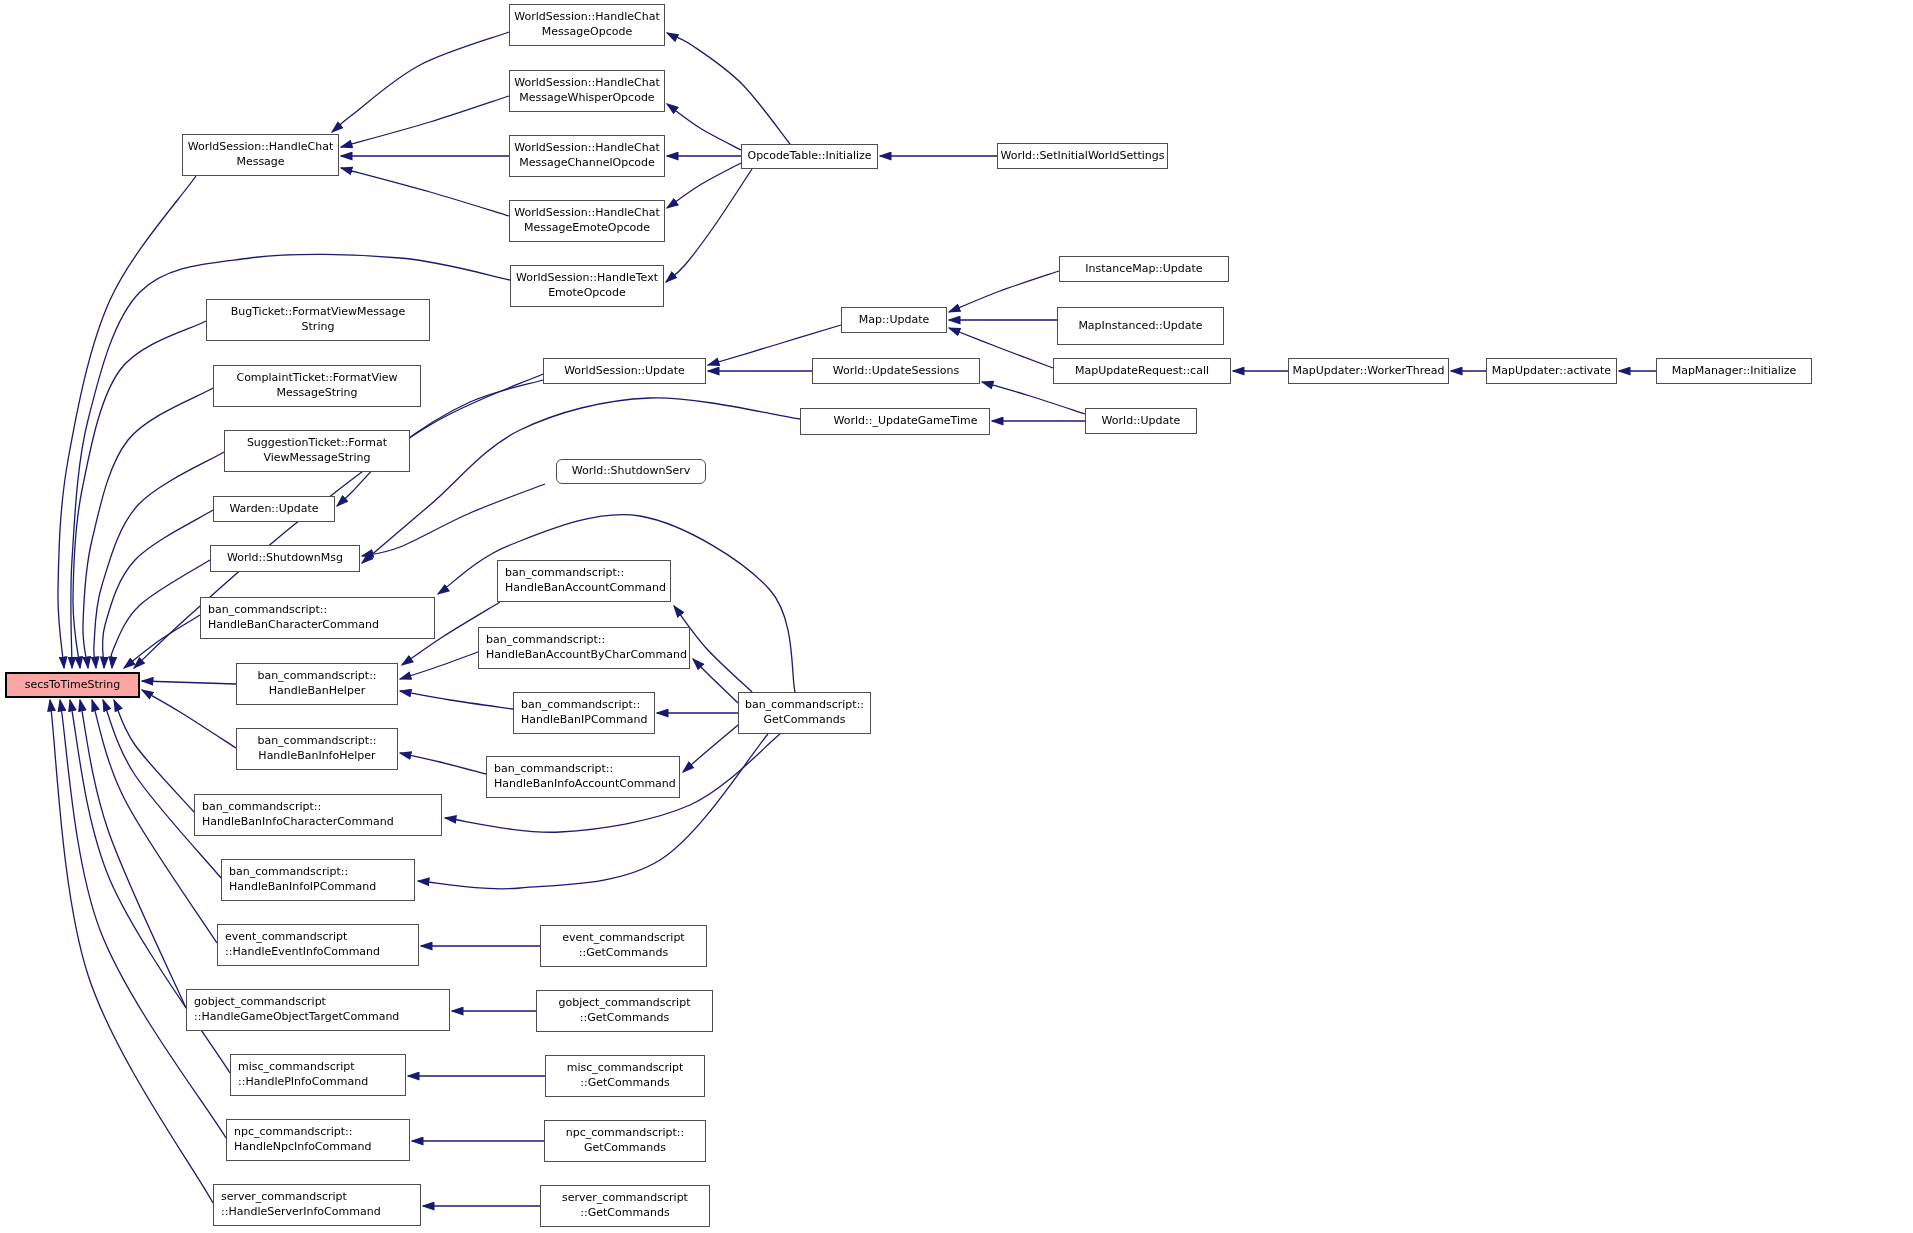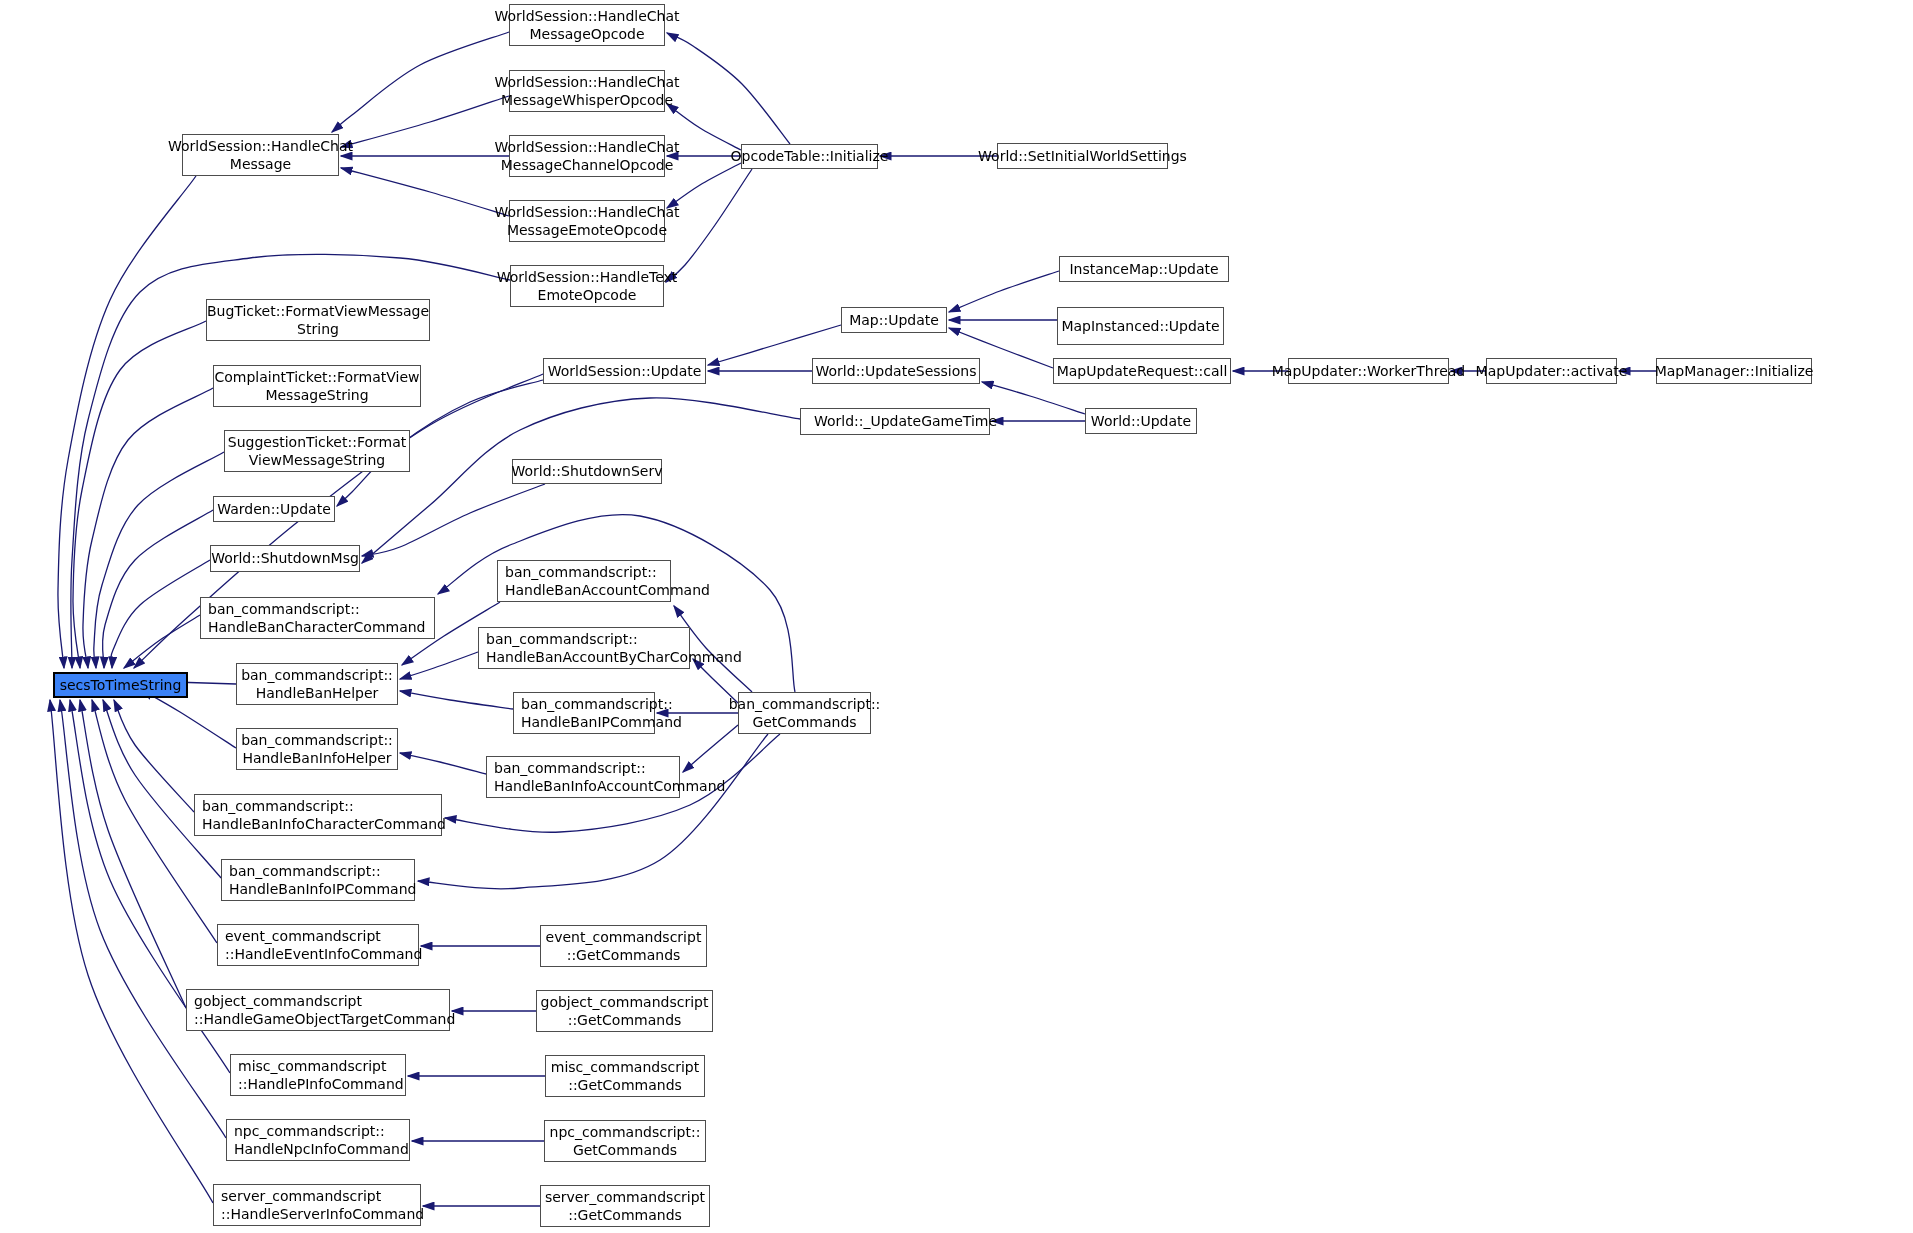--- a/index.html
+++ b/index.html
@@ -1,20 +1,20 @@
 <!DOCTYPE html>
 <html><head>
 <meta charset="utf-8">
 <style>
   html,body{margin:0;padding:0;background:#ffffff;}
   #graph{position:relative;width:1913px;height:1233px;font-family:"DejaVu Sans","Liberation Sans",sans-serif;overflow:hidden;}
   #edges{position:absolute;left:0;top:0;width:1913px;height:1233px;}
-  .node{position:absolute;background:#ffffff;border:1.5px solid #4d4d4d;display:flex;align-items:center;justify-content:center;font-size:14px;line-height:1.32;color:#000;white-space:pre;box-sizing:border-box;text-align:center;z-index:2;}
+  .node{position:absolute;background:#ffffff;border:1.5px solid #4d4d4d;display:flex;align-items:center;justify-content:center;font-size:11px;line-height:1.32;color:#000;white-space:pre;box-sizing:border-box;text-align:center;z-index:2;}
   .node.left{justify-content:flex-start;text-align:left;padding-left:7px;}
-  .node.root{background:#3b82f6;border:2px solid #000000;margin-left:48px;}
+  .node.root{background:#fca5a5;border:2px solid #000000;}
   .edge{fill:none;stroke:#191970;stroke-width:1.3px;}
 </style>
 </head>
 <body>
 
 <div id="graph">
   <svg id="edges" xmlns="http://www.w3.org/2000/svg">
     <defs>
       <marker id="arrow" markerWidth="13" markerHeight="9" refX="11.5" refY="4.5" orient="auto" markerUnits="userSpaceOnUse">
         <path d="M0,0 L13,4.5 L0,9 z" fill="#191970"></path>
@@ -113,21 +113,21 @@
 MessageOpcode</span></div>
     <div class="node" style="left: 509px; top: 70px; width: 156px; height: 42px;"><span>WorldSession::HandleChat
 MessageWhisperOpcode</span></div>
     <div class="node" style="left: 509px; top: 135px; width: 156px; height: 42px;"><span>WorldSession::HandleChat
 MessageChannelOpcode</span></div>
     <div class="node" style="left: 509px; top: 200px; width: 156px; height: 42px;"><span>WorldSession::HandleChat
 MessageEmoteOpcode</span></div>
     <div class="node" style="left: 510px; top: 265px; width: 154px; height: 42px;"><span>WorldSession::HandleText
 EmoteOpcode</span></div>
     <div class="node" style="left: 543px; top: 358px; width: 163px; height: 26px;"><span>WorldSession::Update</span></div>
-    <div class="node" style="left: 512px; top: 459px; width: 150px; height: 25px;"><span>World::ShutdownServ</span></div>
+    <div class="node" style="left: 556px; top: 459px; width: 150px; height: 25px; border-radius: 6px;"><span>World::ShutdownServ</span></div>
     <div class="node left" style="left: 497px; top: 560px; width: 174px; height: 42px;"><span>ban_commandscript::
 HandleBanAccountCommand</span></div>
     <div class="node left" style="left: 478px; top: 627px; width: 212px; height: 42px;"><span>ban_commandscript::
 HandleBanAccountByCharCommand</span></div>
     <div class="node left" style="left: 513px; top: 692px; width: 142px; height: 42px;"><span>ban_commandscript::
 HandleBanIPCommand</span></div>
     <div class="node left" style="left: 486px; top: 756px; width: 194px; height: 42px;"><span>ban_commandscript::
 HandleBanInfoAccountCommand</span></div>
     <div class="node" style="left: 540px; top: 925px; width: 167px; height: 42px;"><span>event_commandscript
 ::GetCommands</span></div>

